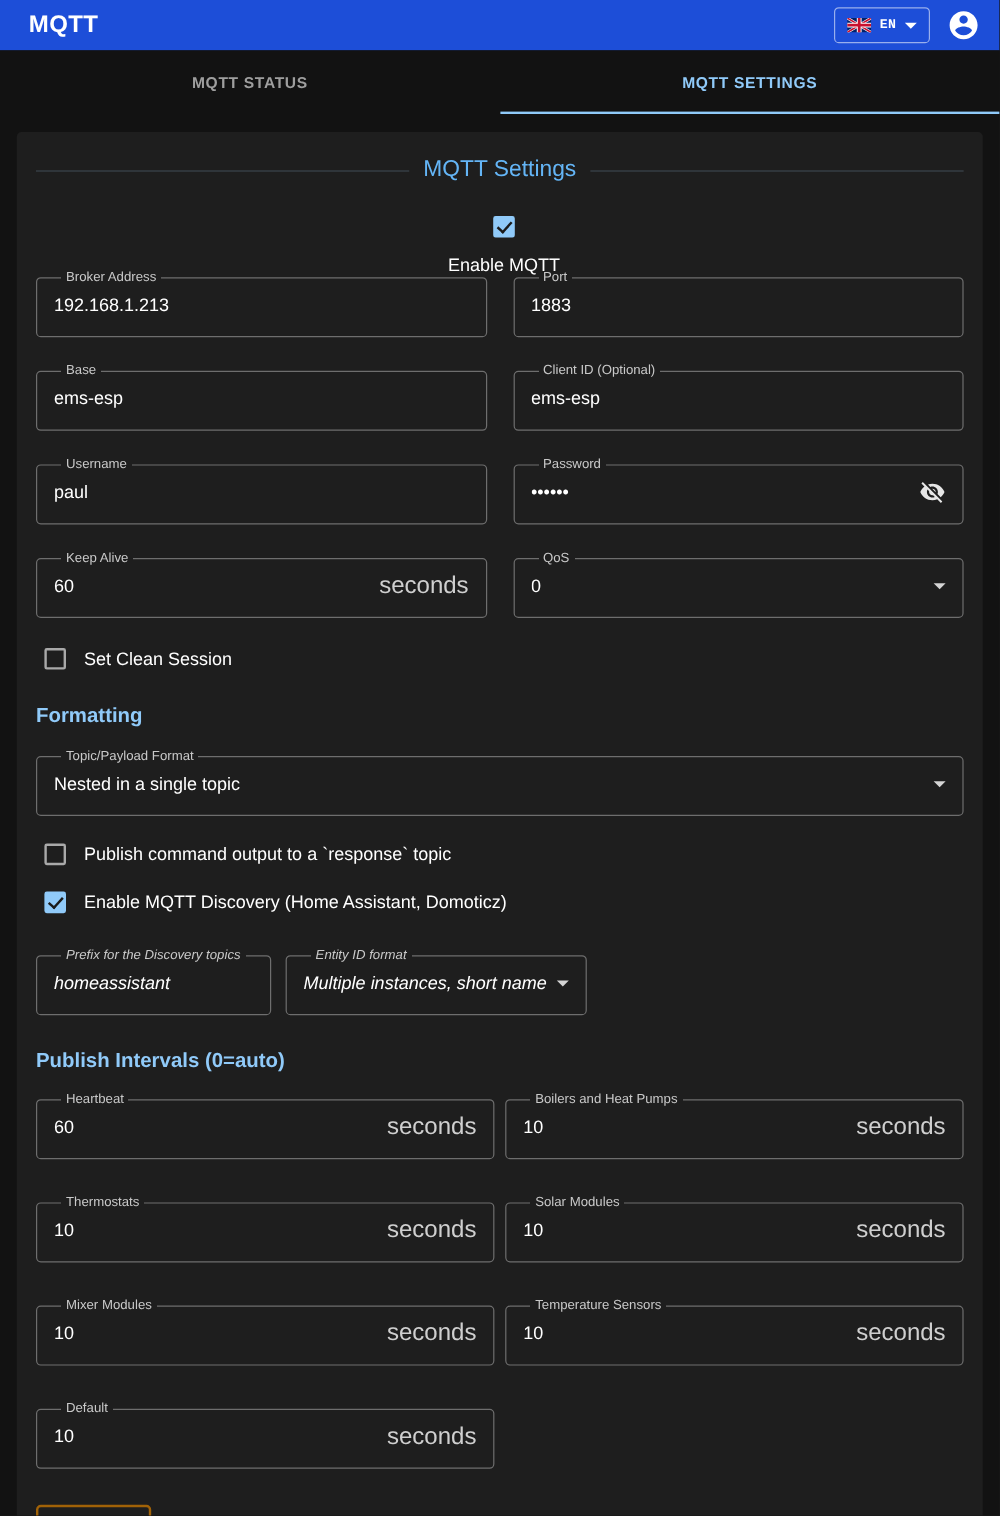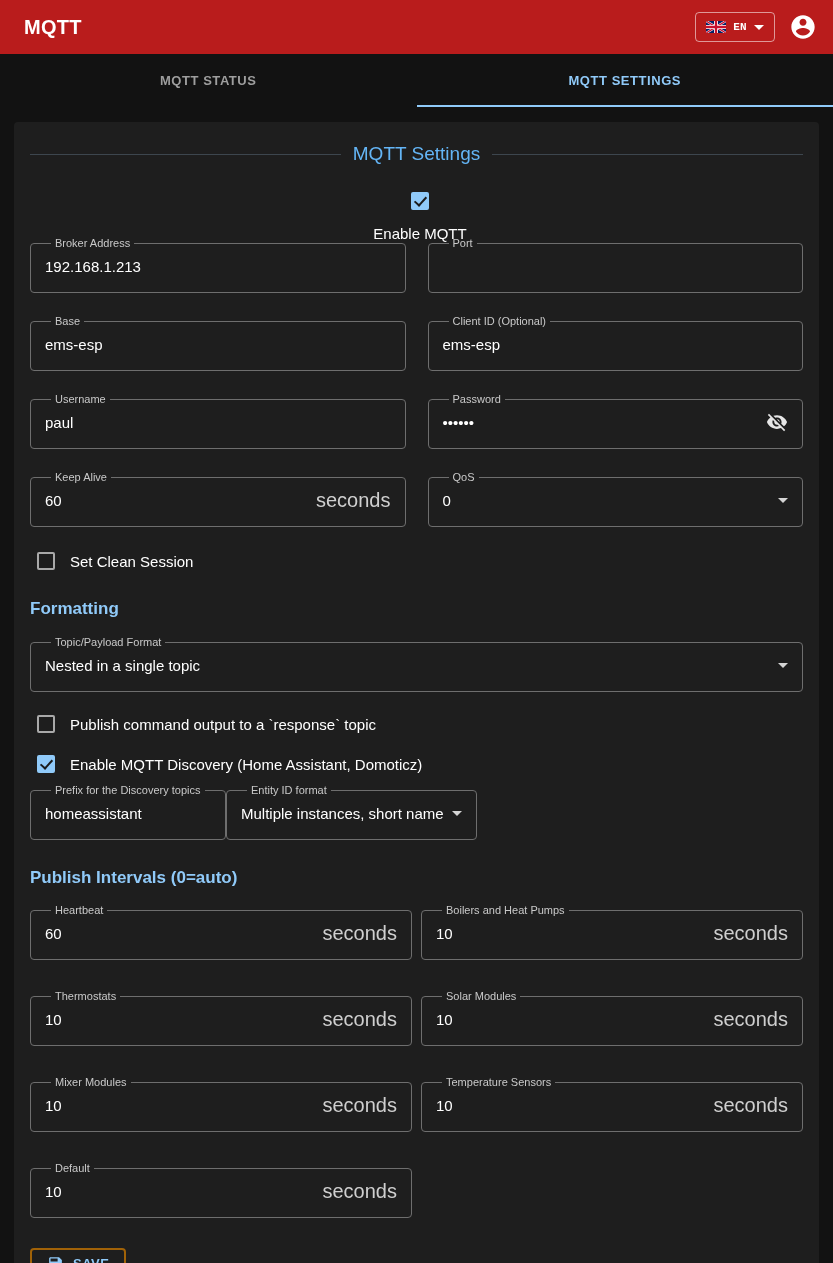--- a/index.html
+++ b/index.html
@@ -5,21 +5,21 @@
   * { margin:0; padding:0; box-sizing:border-box; }
   html,body { width:833px; height:1263px; overflow:hidden; }
   body {
     font-family:"Liberation Sans", sans-serif;
     background:#121212;
     color:#fff;
     -webkit-font-smoothing:antialiased;
   }
   
   .appbar {
-    height:54px; background:#b91c1c;
+    height:42px; background:#1d4ed8;
     display:flex; align-items:center;
     padding:0 16px 0 24px;
   }
   .appbar-title { font-size:20px; font-weight:700; letter-spacing:0.3px; }
   .appbar-spacer { flex:1; }
   .lang-btn {
     display:flex; align-items:center; gap:7px;
     border:1px solid rgba(255,255,255,0.55); border-radius:4px;
     height:30px; padding:0 10px; cursor:pointer; background:transparent;font-family:Liberation Mono, monospace;
   }
@@ -83,21 +83,21 @@
   .adorn { font-size:20px; color:#cfcfcf; margin-left:8px; }
   .sel-caret {
     width:0; height:0; margin-left:8px;
     border-left:5px solid transparent; border-right:5px solid transparent;
     border-top:5px solid #d5d5d5;
   }
   .eye-btn { margin-left:8px; cursor:pointer; display:flex; align-items:center; }
 
   .grid2 { display:grid; grid-template-columns:1fr 1fr; column-gap:22px; row-gap:22px; margin-top:21px; }
   .grid3 { display:grid; grid-template-columns:1fr 1fr; column-gap:9px; row-gap:30px; margin-top:14px; }
-  .disc-row { display:flex; margin-top:8px; }
+  .disc-row { display:flex; gap:12px; margin-top:26px;font-style:italic; }
   .disc-row .w-prefix { width:196px; }
   .disc-row .w-entity { width:250px; }
 
   .section-heading { font-size:17px; font-weight:600; color:#90caf9; height:22px; }
   .mt26 { margin-top:26px;flex-direction:column; }
   .mt28 { margin-top:28px; }
   .mt22 { margin-top:22px; }
   .mt21 { margin-top:20px;text-align:right; }
   .mt15 { margin-top:15px; }
   .gap15 { margin-top:15px; }
@@ -163,20 +163,23 @@
   
   <div class="grid2">
     <fieldset class="field">
       <legend>Broker Address</legend>
       <div class="finner">
           <div class="fvalue">192.168.1.213</div>
         </div>
     </fieldset>
     <fieldset class="field">
       <legend>Port</legend>
+      <div class="finner">
+          <div class="fvalue">1883</div>
+        </div>
     </fieldset>
     <fieldset class="field">
       <legend>Base</legend>
       <div class="finner">
           <div class="fvalue">ems-esp</div>
         </div>
     </fieldset>
     <fieldset class="field">
       <legend>Client ID (Optional)</legend>
       <div class="finner">

